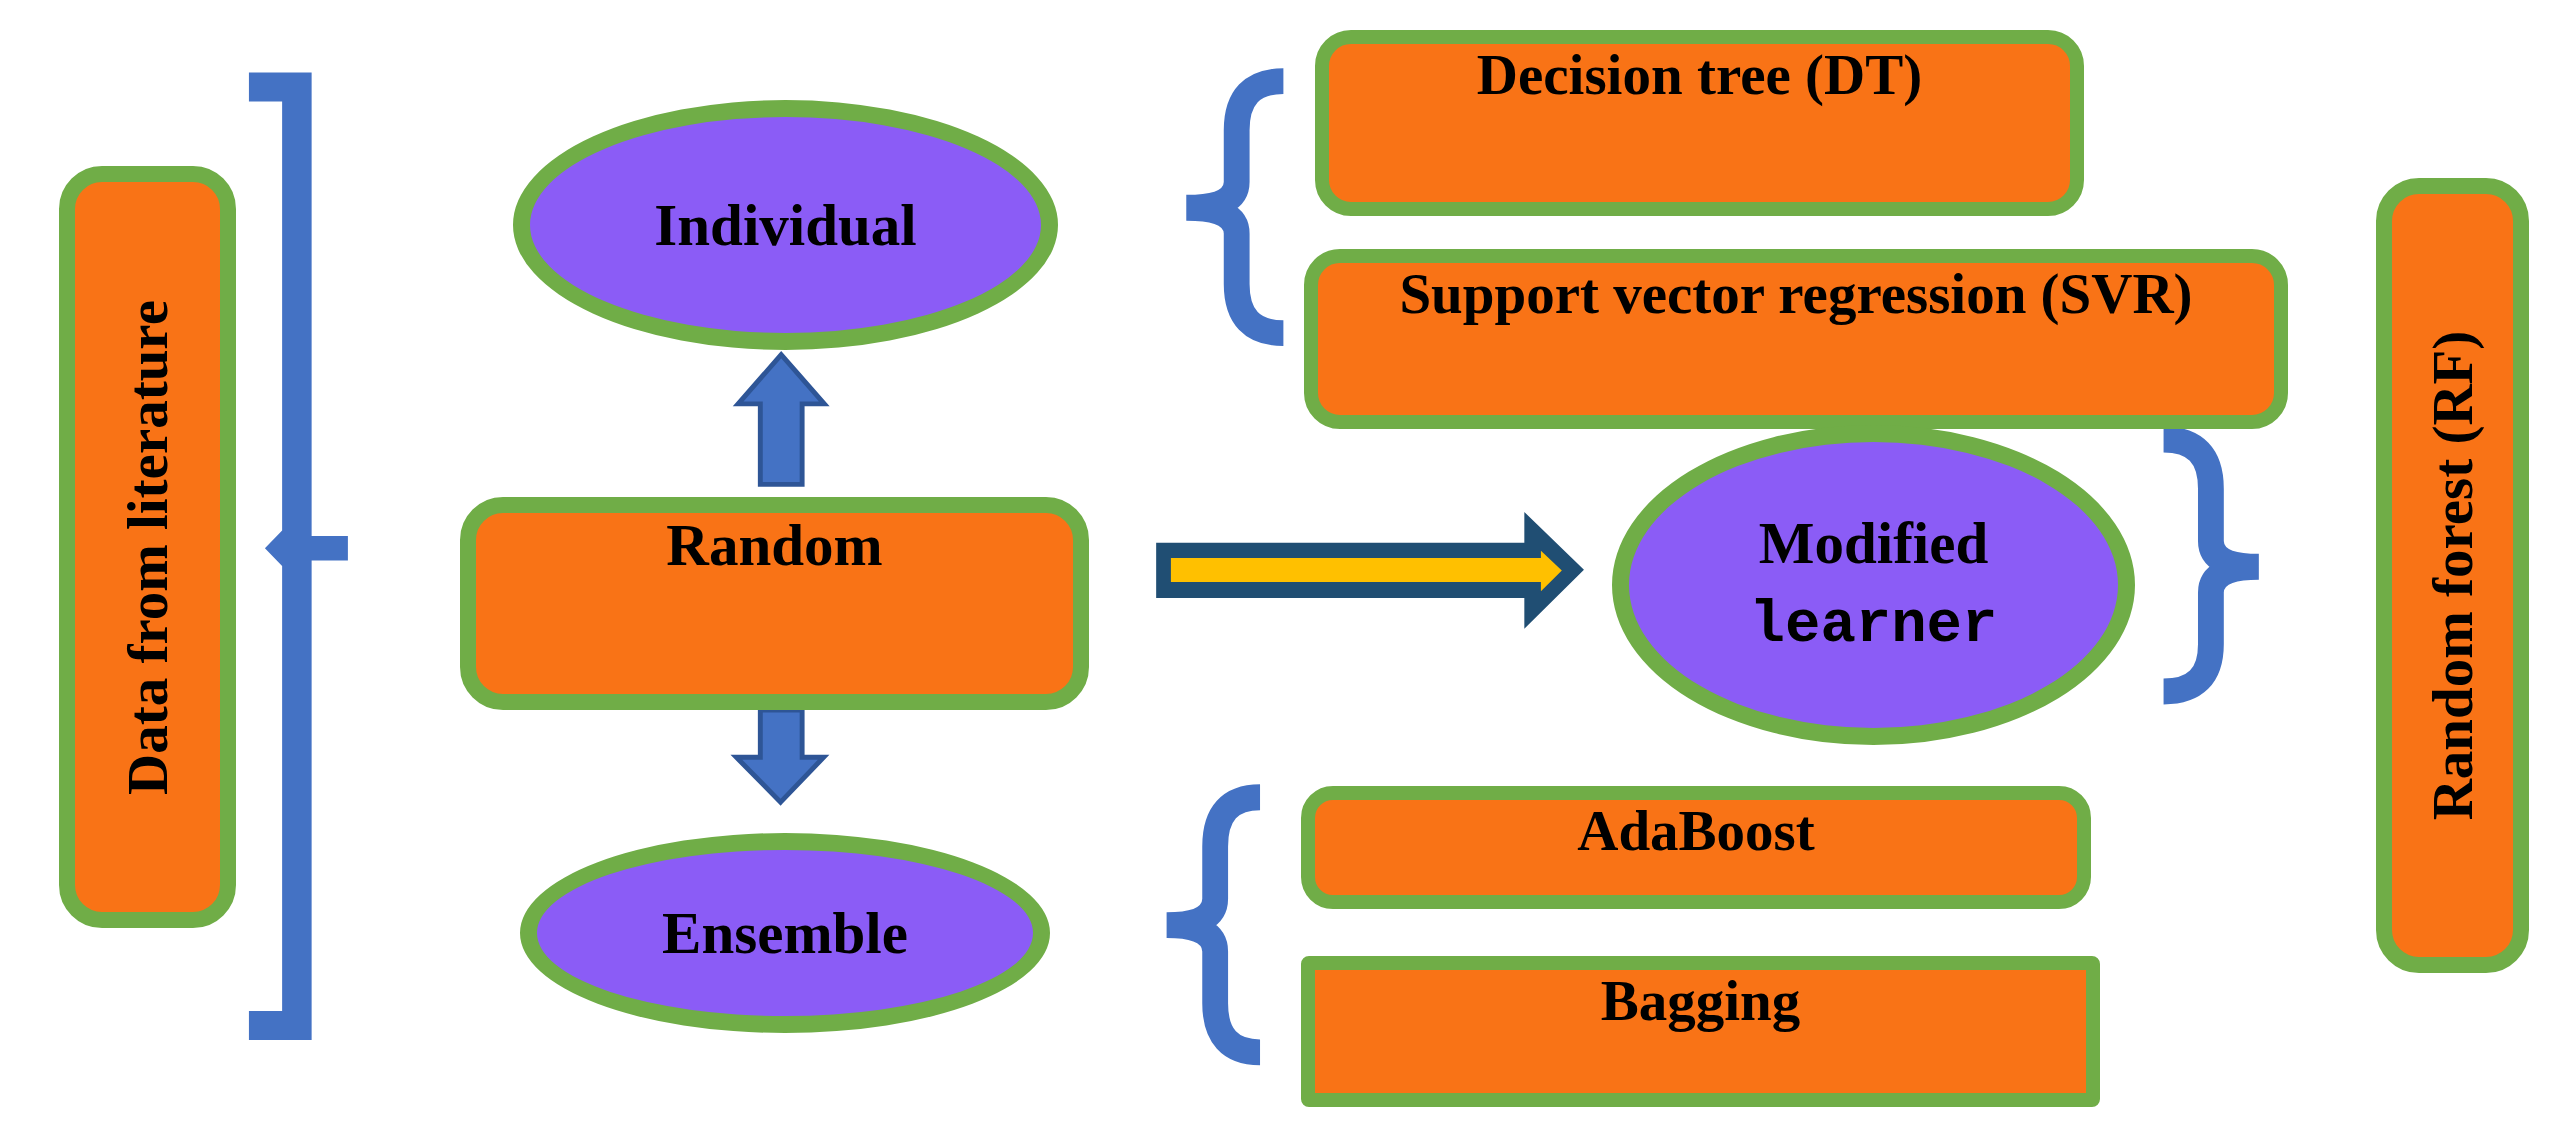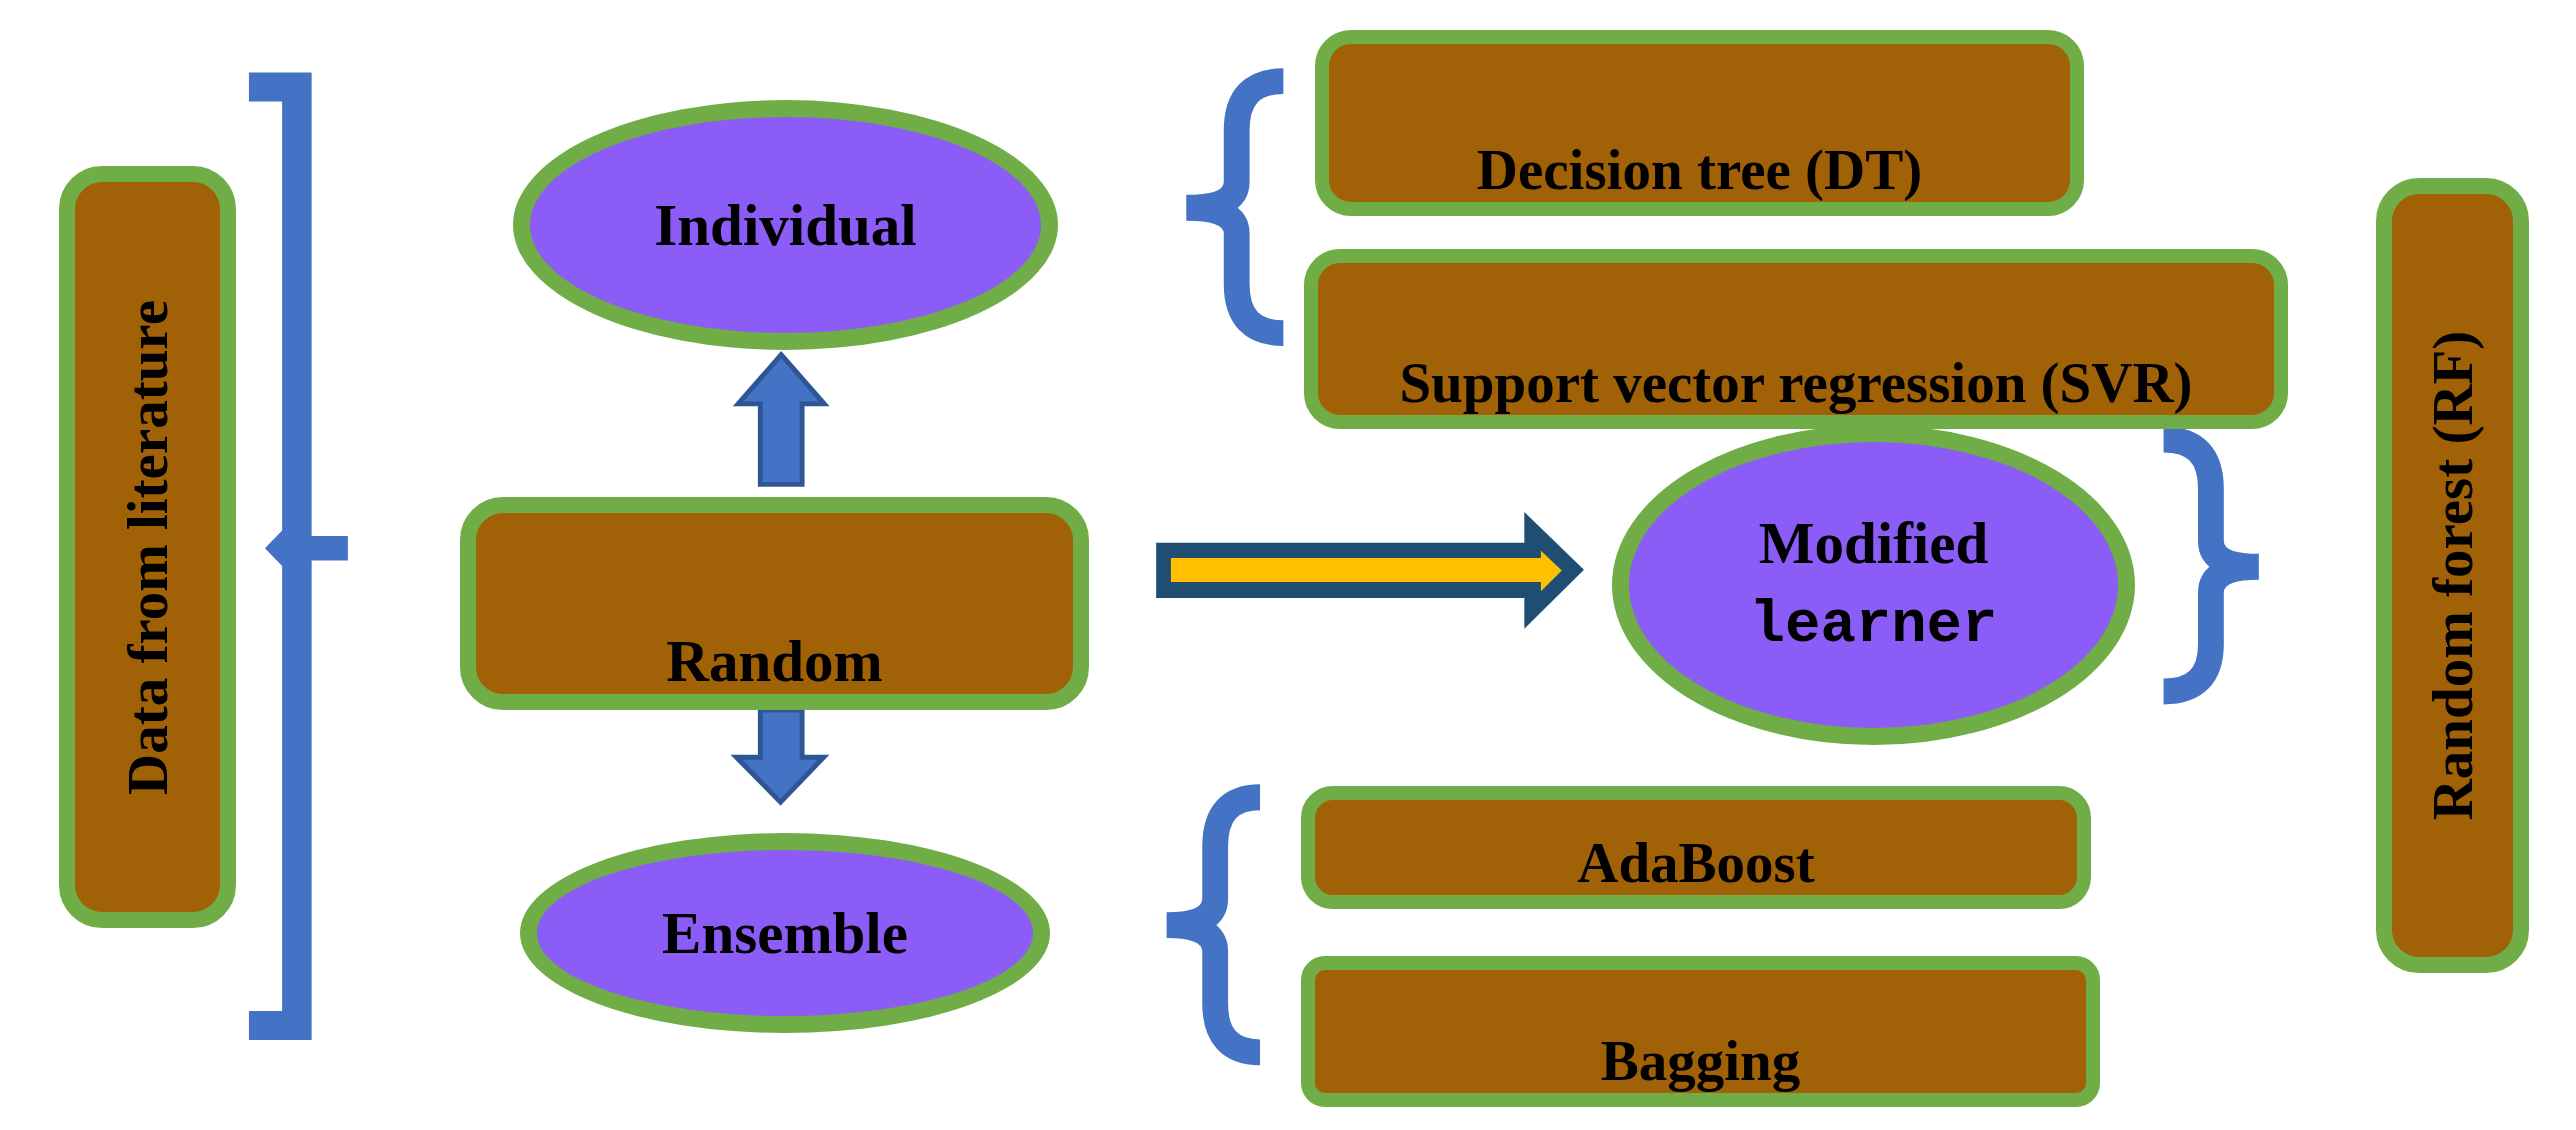--- a/index.html
+++ b/index.html
@@ -24,25 +24,25 @@
     background:var(--c-background);
     overflow:hidden;
   }
   #shapes{
     position:absolute;
     left:0;top:0;
     width:2576px;height:1131px;
   }
   .gbox{
     position:absolute;
-    background:#a16207;
+    background:#f97316;
     border:16px solid var(--c-green);
     border-radius:43px;
     display:flex;
-    align-items:flex-end;
+    align-items:flex-start;
     justify-content:center;
   }
   .gbox.thin{border-width:14.8px;border-radius:36px;}
   .gellipse{
     position:absolute;
     background:#8b5cf6;
     border:17px solid var(--c-green);
     border-radius:50%;
     display:flex;
     flex-direction:column;
@@ -140,21 +140,21 @@
 
   <div class="gellipse" style="left:1612px;top:425px;width:523px;height:320px;">
     <span class="lbl lbl-big" style="line-height:1.4;">Modified</span>
     <span class="lbl lbl-big" style="line-height:1.4;font-family:Liberation Mono, monospace;">learner</span>
   </div>
 
   <div class="gbox thin" style="left:1301px;top:786px;width:790px;height:123px;border-radius:32px;">
     <span class="lbl">AdaBoost</span>
   </div>
 
-  <div class="gbox thin" style="left:1301px;top:956px;width:799px;height:151px;border-radius:24px;">
+  <div class="gbox thin" style="left:1301px;top:956px;width:799px;height:151px;border-radius:8px;">
     <span class="lbl">Bagging</span>
   </div>
 
   <div class="gbox" style="left:2376px;top:178px;width:153px;height:795px;">
     <div class="vwrap" style="left:0;top:0;width:100%;height:100%;">
       <span class="vtext">Random forest (RF)</span>
     </div>
   </div>
 
 </div>

